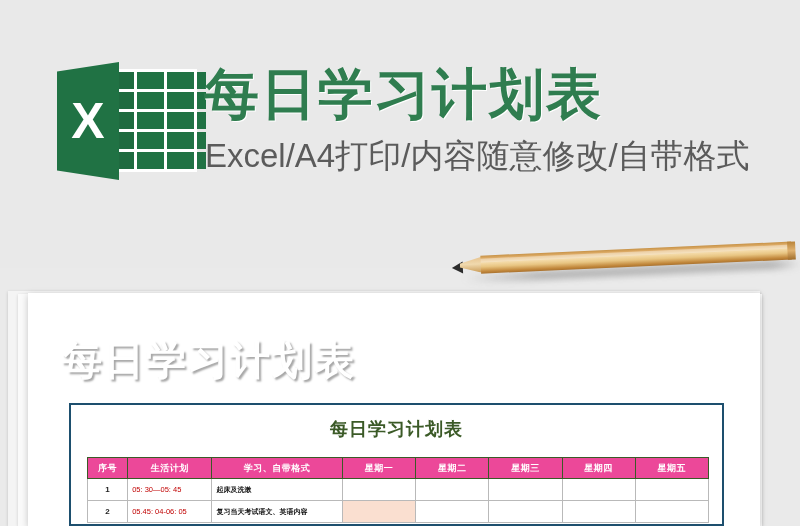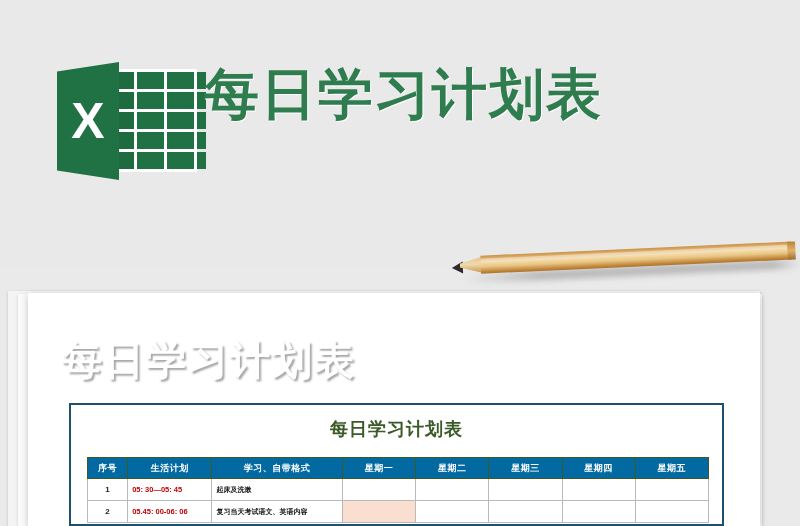--- a/index.html
+++ b/index.html
@@ -62,26 +62,26 @@
       font-weight:bold;letter-spacing:2px;white-space:nowrap;
       text-shadow:2px 2px 2px rgba(0,0,0,.35);}
 
   
   #sheet{position:absolute;left:69px;top:403px;width:655px;height:123px;background:#ffffff;
       border:2px solid #1d4f6e;box-sizing:border-box;}
   #sheet-title{position:absolute;left:0;top:12px;width:100%;text-align:center;
       color:#3b5a27;font-size:18px;font-weight:bold;letter-spacing:1px;}
   #tbl{position:absolute;left:16px;top:52px;width:622px;border-collapse:collapse;
       table-layout:fixed;}
-  #tbl th{background:#0369a1;color:#ffffff;font-size:9px;font-weight:bold;
+  #tbl th{background:#ec4899;color:#ffffff;font-size:9px;font-weight:bold;
       height:20px;border:1px solid #3b5a27;padding:0;text-align:center;letter-spacing:.5px;}
   #tbl td{height:21px;border:1px solid #b9b9b9;padding:0 4px;font-size:7px;
       color:#222222;vertical-align:middle;}
   #tbl td.idx{text-align:center;font-weight:bold;font-size:8px;}
-  #tbl td.time{color:#c00000;font-weight:bold;font-size:7.5px;white-space:nowrap;}
+  #tbl td.time{color:#c00000;font-weight:normal;font-size:7.5px;white-space:nowrap;}
   #tbl td.plan{color:#111111;font-weight:bold;}
   td.hl{background:#fadfd0;}
   col.c-idx{width:40px;} col.c-time{width:84px;} col.c-plan{width:130px;}
   col.c-day{width:73px;}
   #watermark{position:absolute;left:6px;top:4px;width:120px;height:11px;
       background:rgba(255,255,255,0);}
 </style>
 </head>
 <body>
 
@@ -105,20 +105,21 @@
       <div class="logo-cell spinecell"></div>
         <div class="logo-cell"></div>
         <div class="logo-cell"></div>
     </div>
     <div class="logo-sheet-frame"></div>
     <div class="logo-x"></div>
     <div class="logo-x-letter">X</div>
   </div>
 
   <div id="title-main">每日学习计划表</div>
+  <div id="title-sub">Excel/A4打印/内容随意修改/自带格式</div>
 </div>
 
 <div id="pencil">
   <div class="p-shadow"></div>
   <div class="p-tip"></div>
   <div class="p-cone"></div>
   <div class="p-body"></div>
   <div class="p-gloss"></div>
   <div class="p-end"></div>
 </div>
@@ -162,21 +163,21 @@
         <td class="time">05: 30—05: 45</td>
         <td class="plan">起床及洗漱</td>
         <td></td>
         <td></td>
         <td></td>
         <td></td>
         <td></td>
       </tr>
       <tr>
         <td class="idx">2</td>
-        <td class="time">05.45: 00-06: 06</td>
+        <td class="time">05.45: 04-06: 05</td>
         <td class="plan">复习当天考试语文、英语内容</td>
         <td class="hl"></td>
         <td></td>
         <td></td>
         <td></td>
         <td></td>
       </tr>
     </tbody>
   </table>
 </div>

